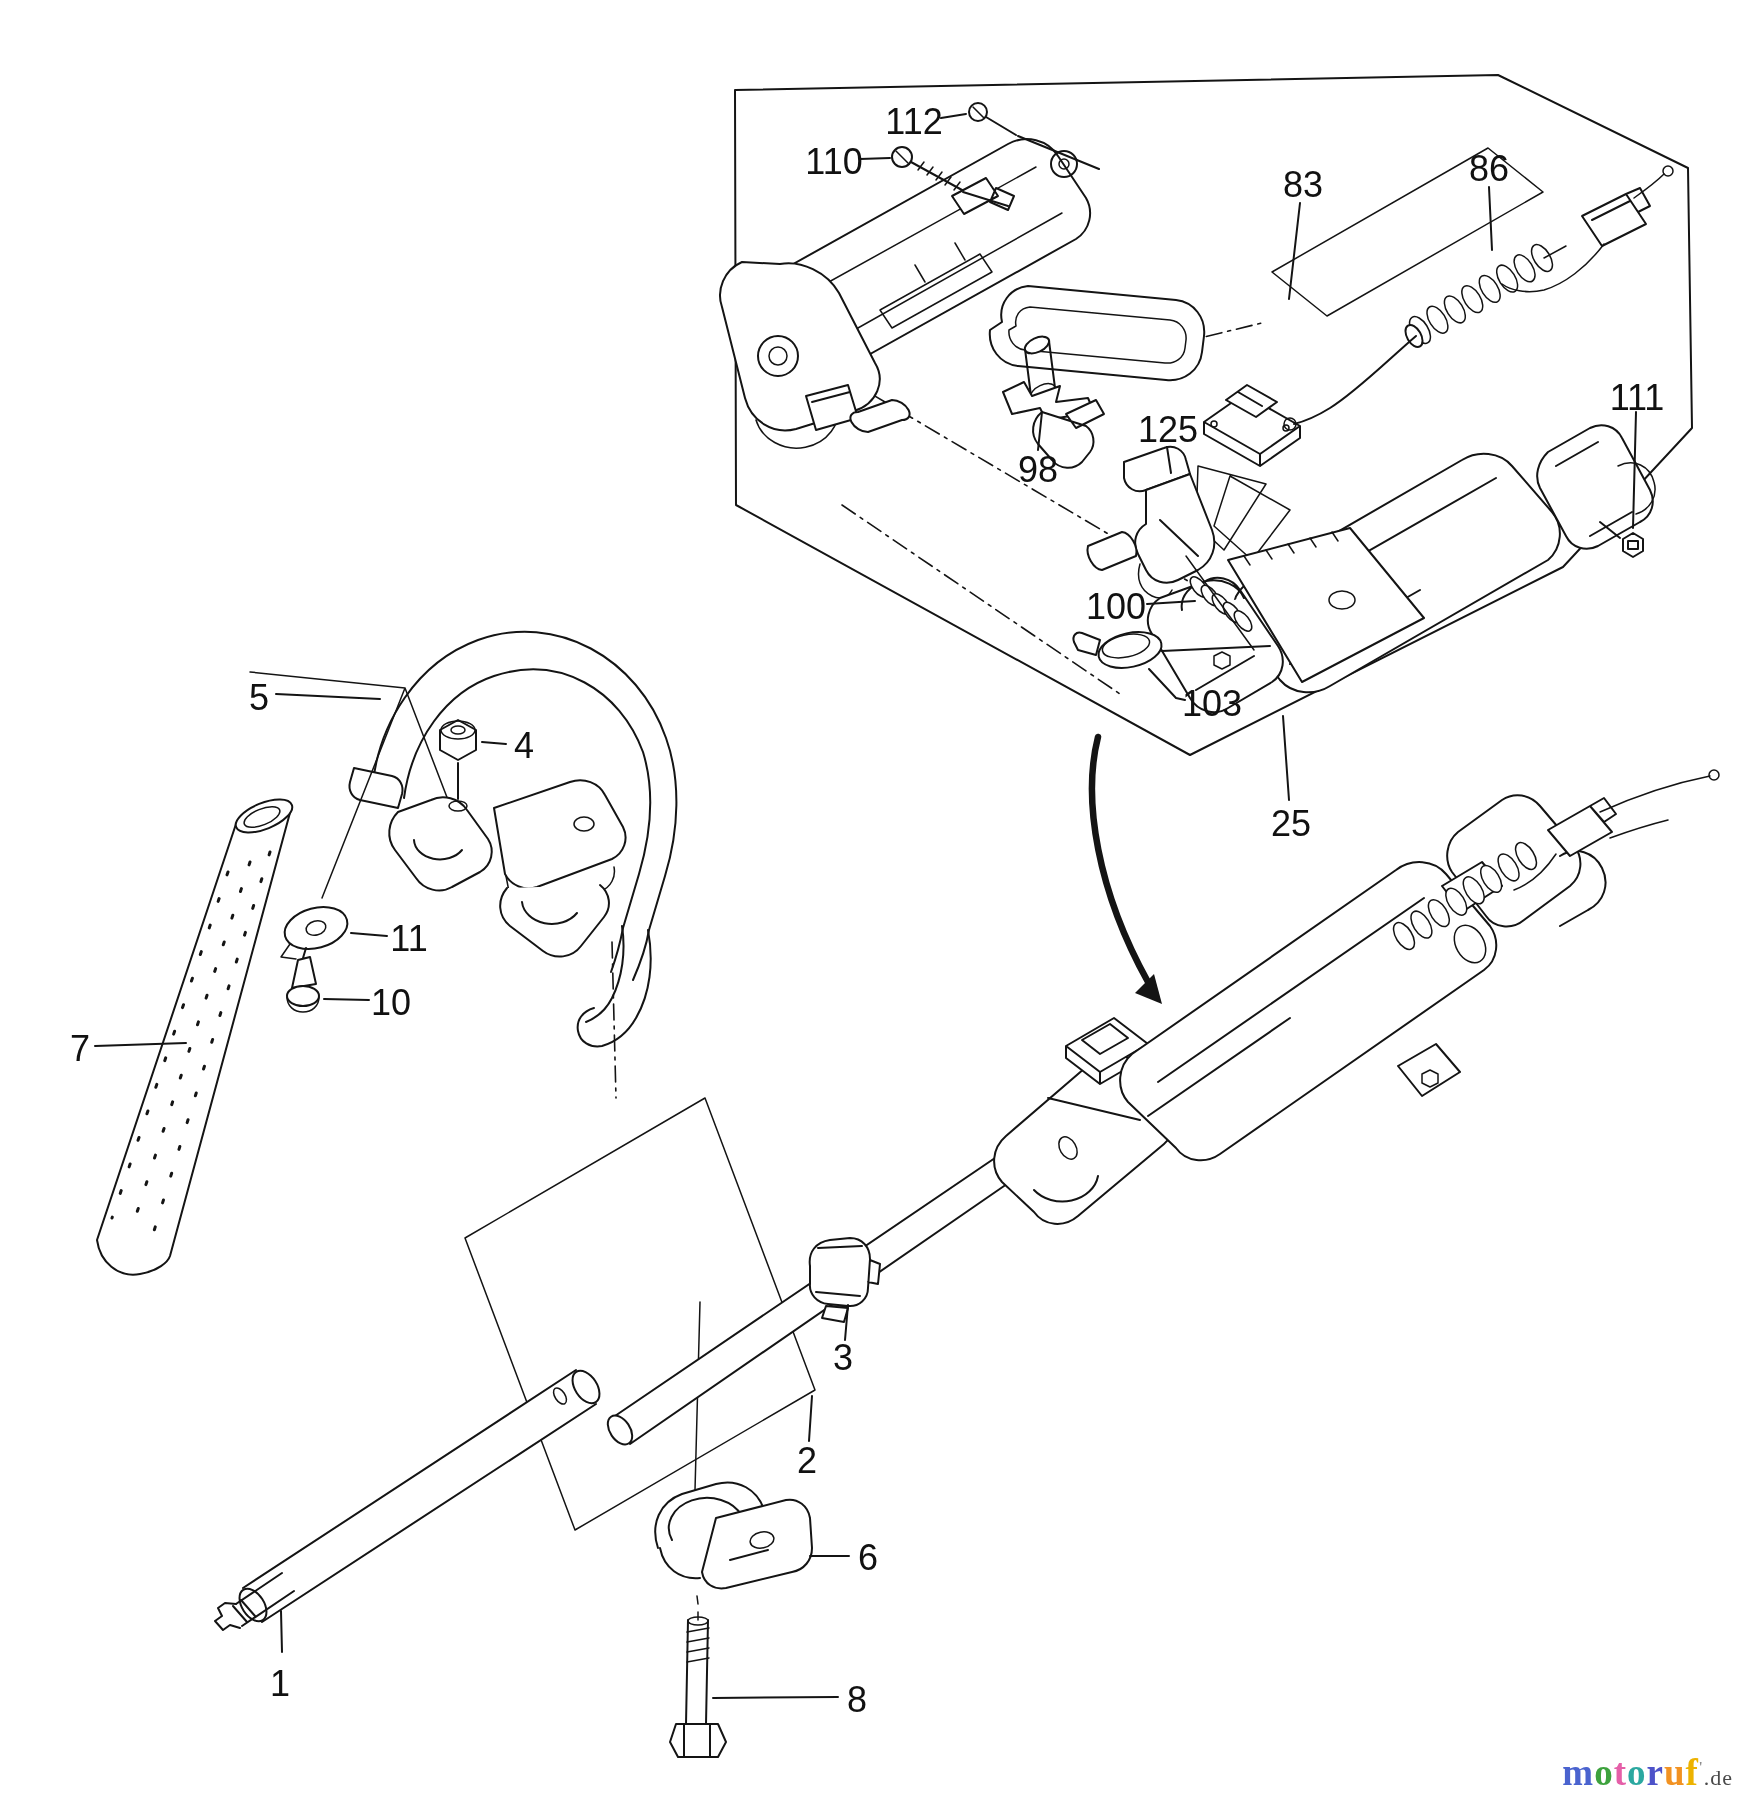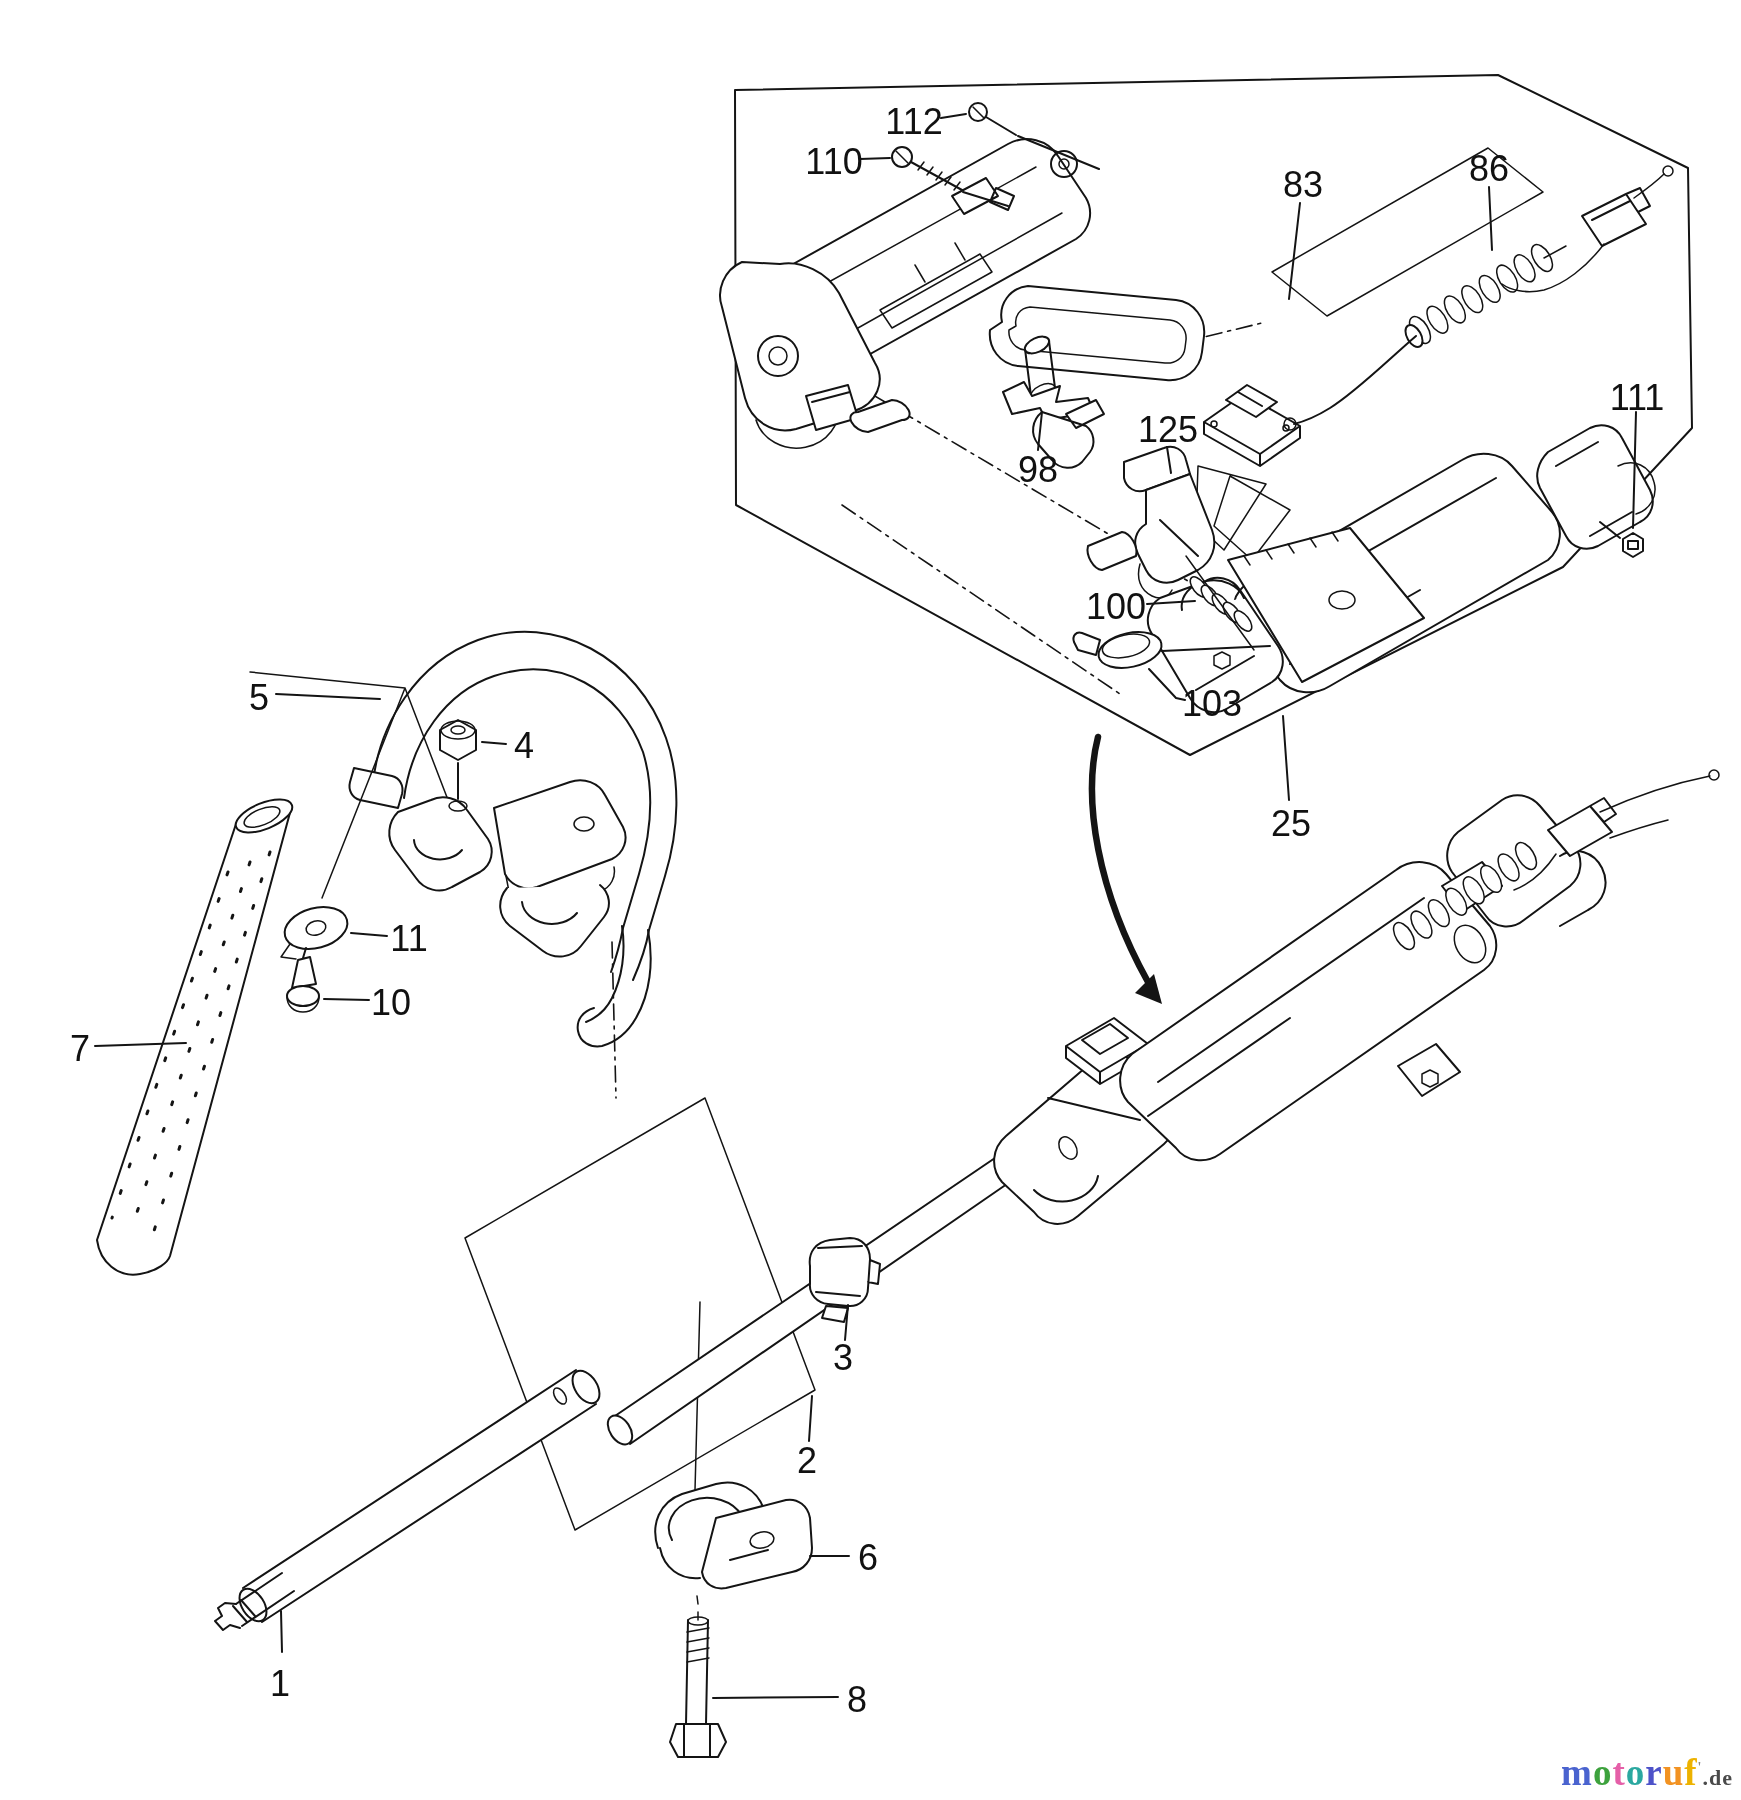--- a/index.html
+++ b/index.html
@@ -11,21 +11,21 @@
   .thin{stroke-width:1.5;}
   .solid{fill:#ffffff;}
   .dd{stroke-dasharray:16 6 3 6;stroke-width:1.6;}
   .speck{stroke-dasharray:3 25;stroke-width:3;stroke-linecap:round;}
   .thick{stroke-width:6.5;}
   .plabel{font-size:36px;fill:#111;text-anchor:middle;
           font-family:"Liberation Sans",sans-serif;}
   .watermark{position:absolute;right:8px;bottom:6px;
              font-family:"Liberation Serif",serif;font-weight:bold;font-size:37px;
              letter-spacing:1px;white-space:nowrap;}
-  .watermark .de{font-size:22px;font-weight:bold;}
+  .watermark .de{font-size:22px;font-weight:normal;}
   .watermark sup{font-size:14px;}
 </style>
 </head>
 <body>
 
 <div class="canvas">
 <svg width="1741" height="1800" viewBox="0 0 1741 1800">
 
   <g>
     <path class="ln" d="M735,90 L1498,75 L1688,168 L1692,428 L1563,567 L1190,755 L736,505 Z"></path>

